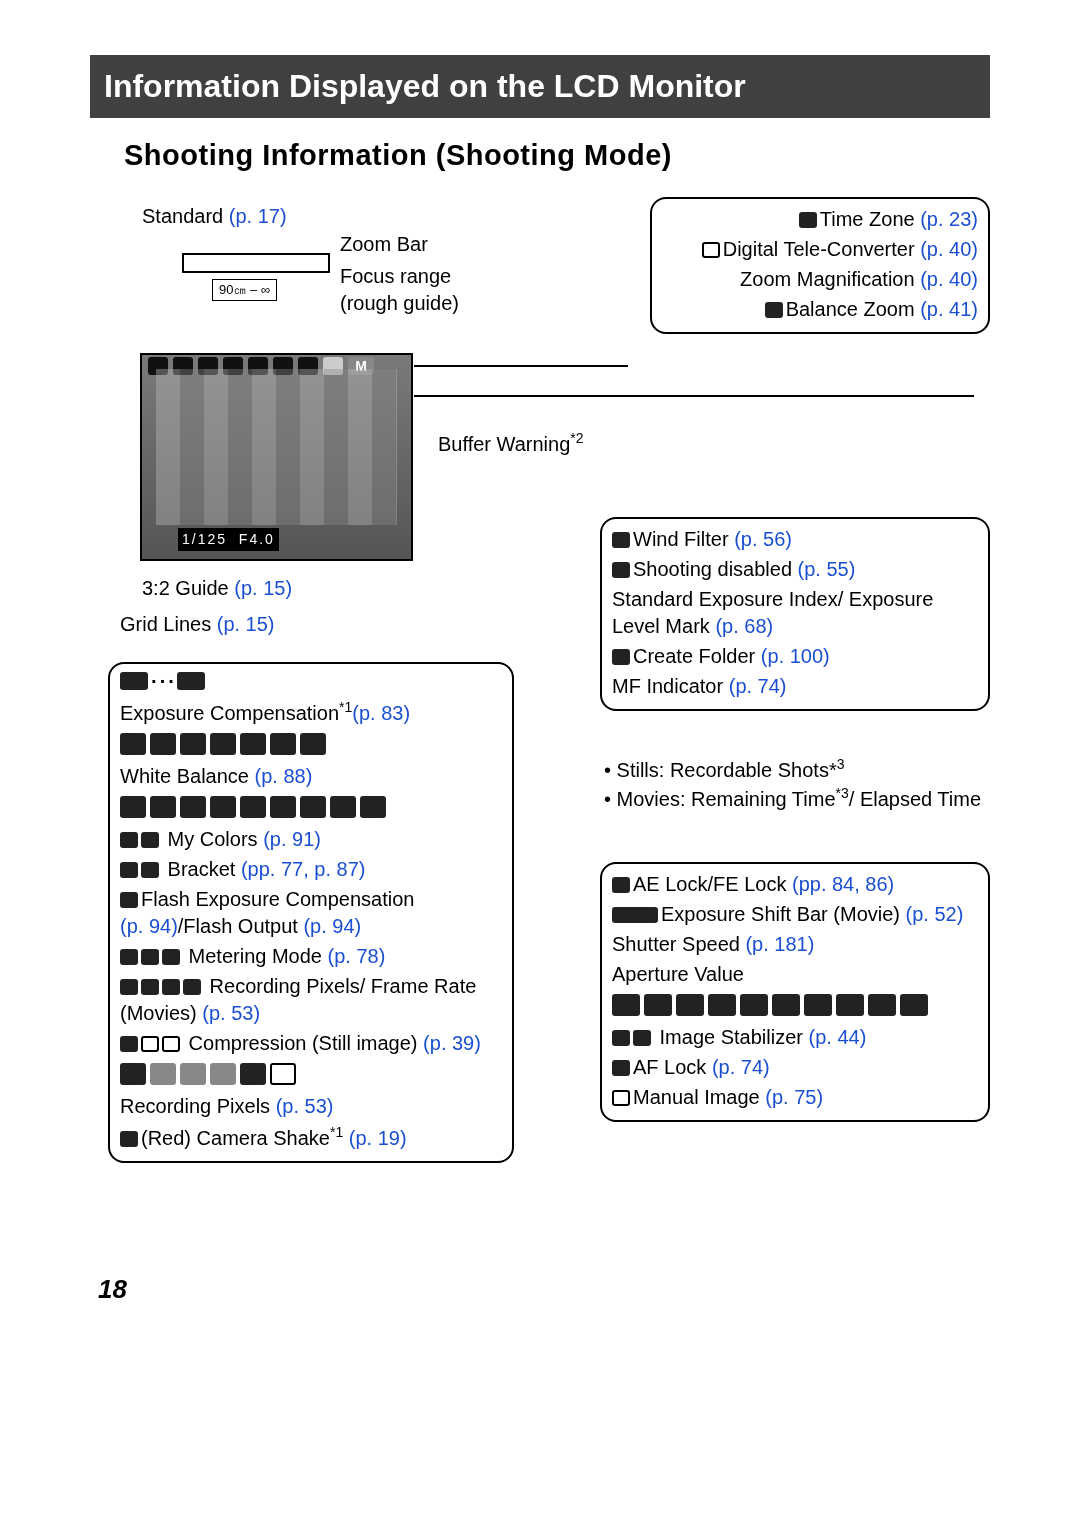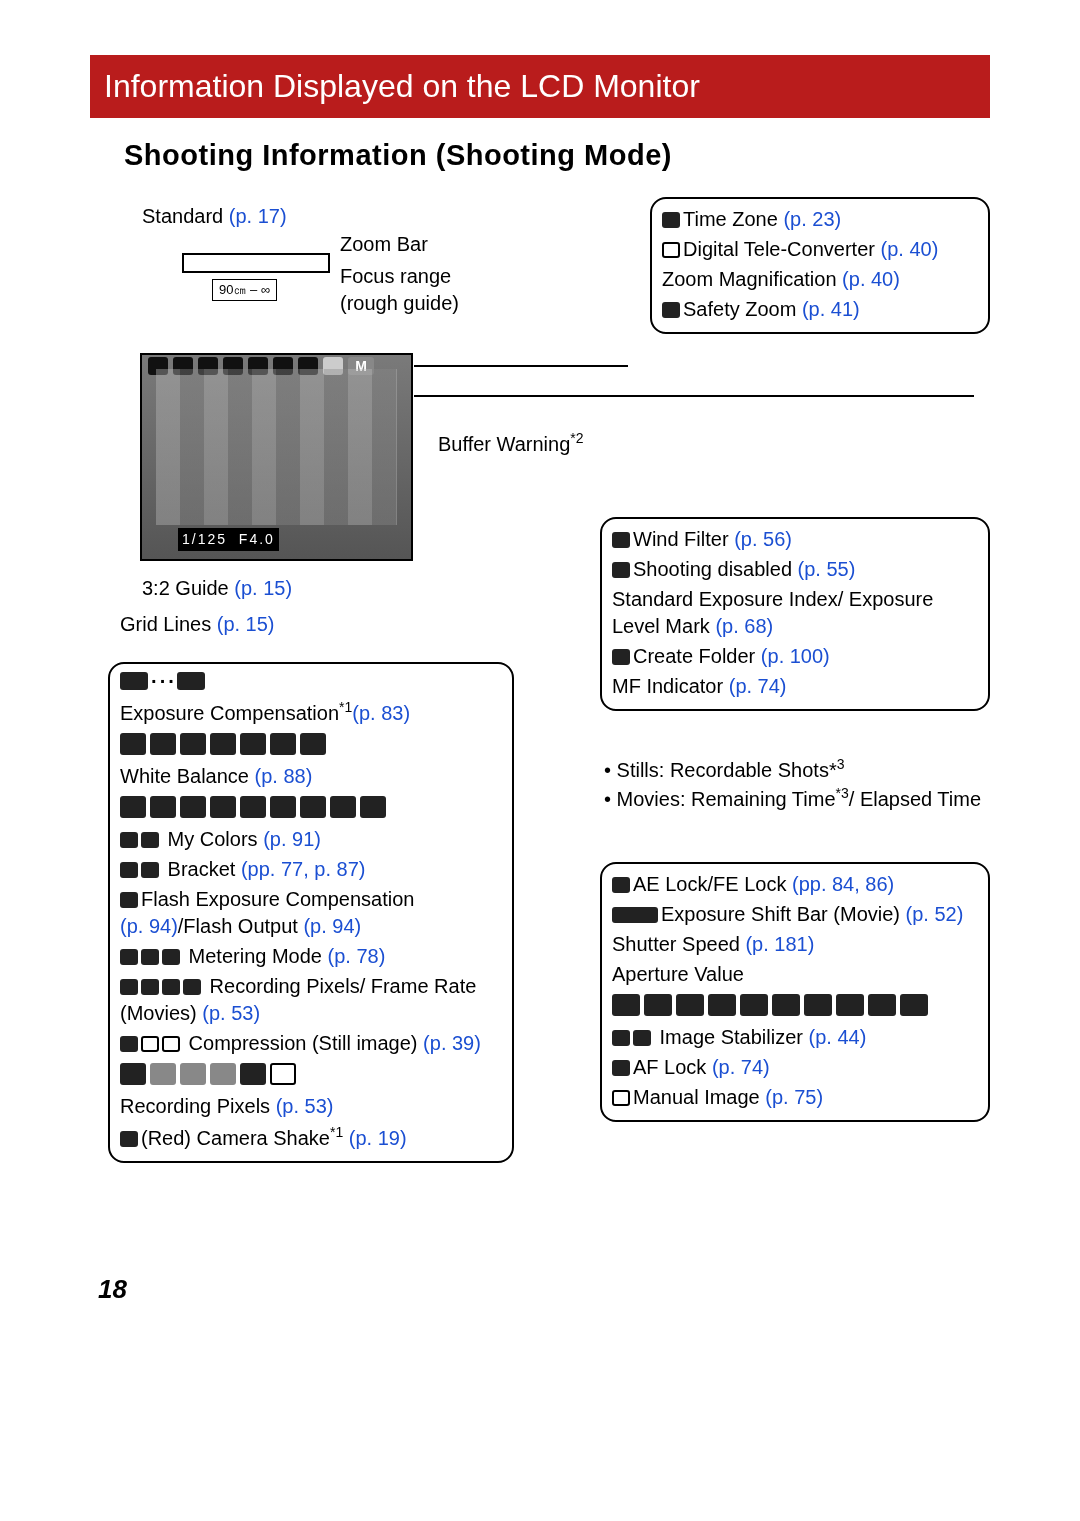--- a/index.html
+++ b/index.html
@@ -6,23 +6,23 @@
   body {
     font-family: Arial, Helvetica, sans-serif;
     background: #fff;
     width: 1080px;
     padding: 55px 90px 40px 90px;
     color: #000;
     font-size: 20px;
     line-height: 1.35;
   }
   .title-bar {
-    background: #b91c1c;
+    background: #404040;
     color: #fff;
-    font-weight: normal;
+    font-weight: bold;
     font-size: 32px;
     padding: 10px 14px;
     margin-bottom: 18px;
   }
   .subtitle {
     font-weight: bold;
     font-size: 29px;
     margin: 10px 0 22px 34px;
     letter-spacing: 0.5px;
   }
@@ -33,21 +33,21 @@
   }
   .pref { color: #1b4fd2; }
   .sup { vertical-align: super; font-size: 0.7em; }
   .box {
     position: absolute;
     border: 2px solid #000;
     border-radius: 16px;
     padding: 4px 10px 6px 10px;
     background: #fff;
   }
-  .box-right-top { right: 0; top: 0; width: 340px; }
+  .box-right-top { right: 0; top: 0; width: 340px; text-align: right; }
   .box-left-mid  { left: 0; top: 465px; width: 406px; }
   .box-right-mid { right: 0; top: 320px; width: 390px; }
   .box-right-low { right: 0; top: 665px; width: 390px; }
   .plain-block {
     position: absolute;
   }
   .ic {
     display: inline-block;
     width: 22px; height: 18px;
     background: #222;
@@ -139,21 +139,21 @@
     </div>
     <div class="lcd-label">
       <span>1/125</span>&nbsp;&nbsp;<span>F4.0</span>
     </div>
   </div>
 
   <div class="box box-right-top">
     <div class="entry"><span class="ic sm"></span><span>Time Zone</span> <span class="pref">(p. 23)</span></div>
     <div class="entry"><span class="ic sm ol"></span><span>Digital Tele-Converter</span> <span class="pref">(p. 40)</span></div>
     <div class="entry"><span>Zoom Magnification</span> <span class="pref">(p. 40)</span></div>
-    <div class="entry"><span class="ic sm"></span><span>Safety Zoom</span> <span class="pref">(p. 41)</span></div>
+    <div class="entry"><span class="ic sm"></span><span>Balance Zoom</span> <span class="pref">(p. 41)</span></div>
   </div>
 
   <div class="leader" style="left:306px; top:168px; width:214px; height:2px;"></div>
   <div class="leader" style="left:306px; top:198px; width:560px; height:2px;"></div>
 
   <div class="plain-block" style="left:330px; top:232px;">
     <span>Buffer Warning</span><span class="sup">*2</span>
   </div>
 
   <div class="plain-block" style="left:34px; top:378px;">

